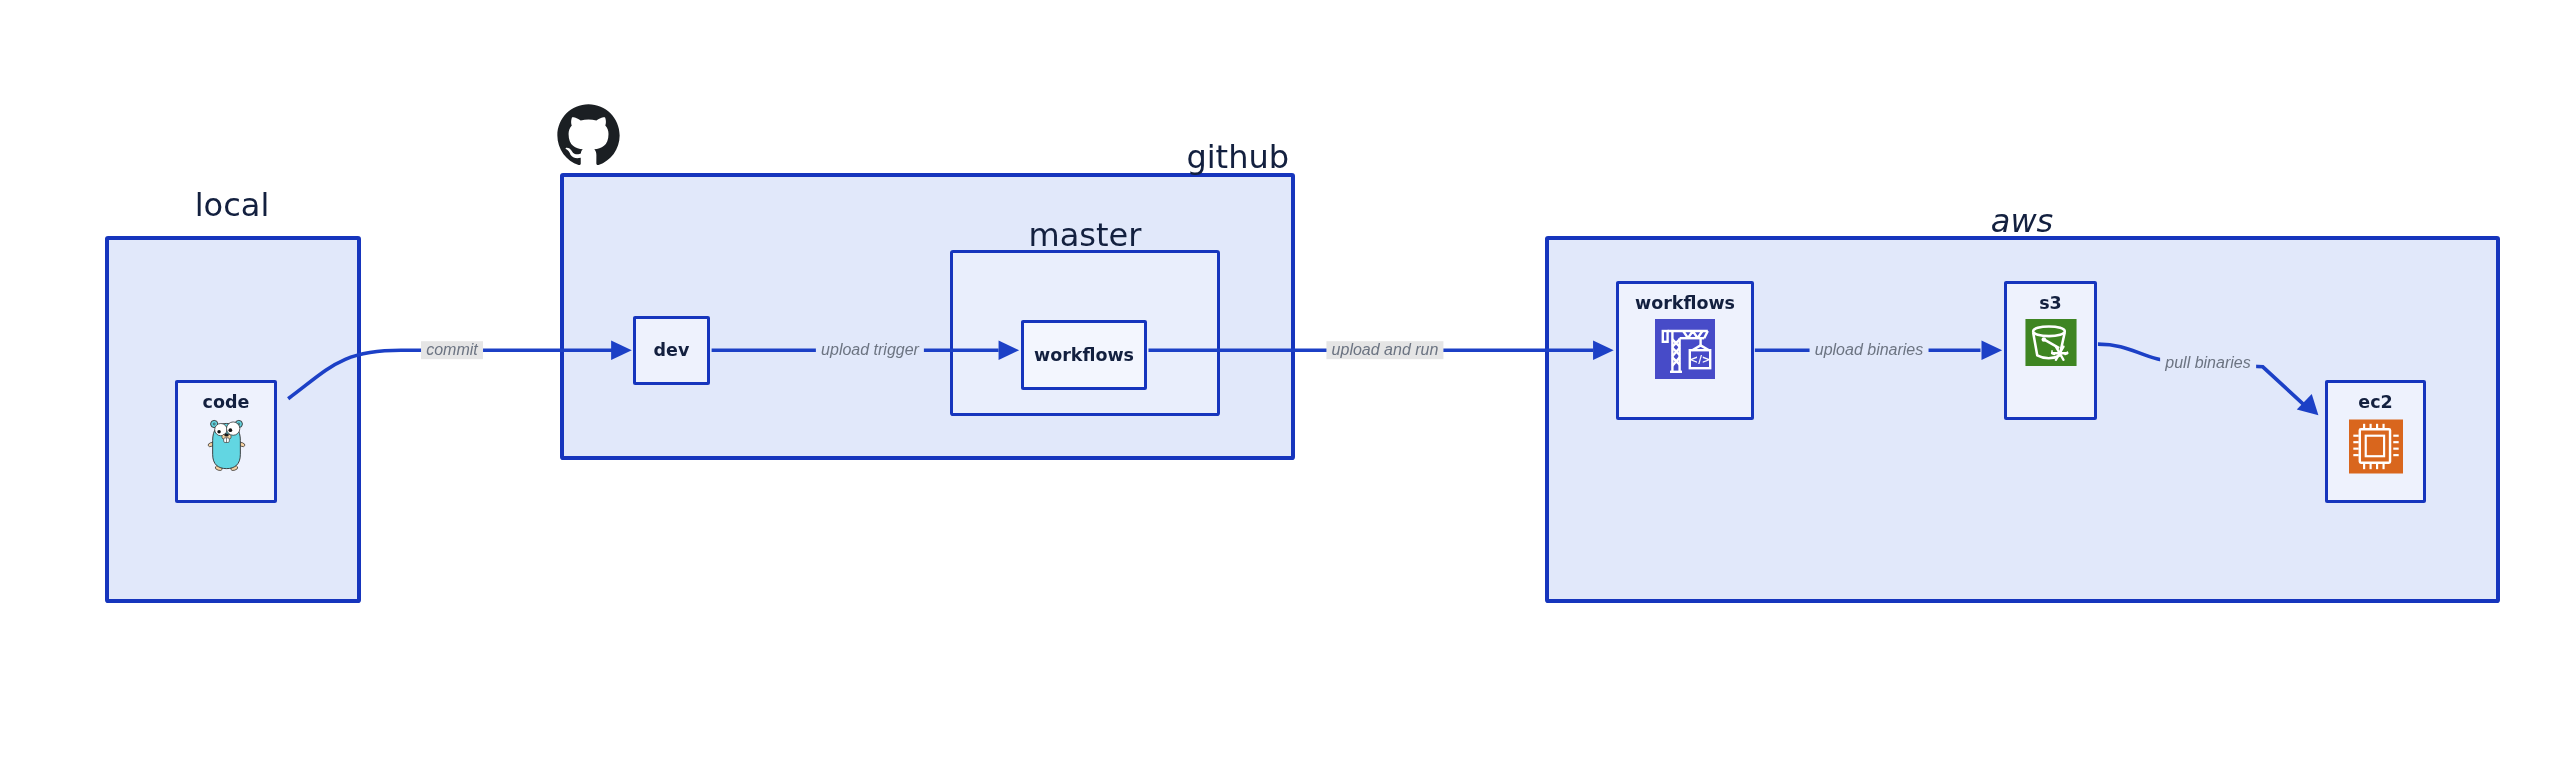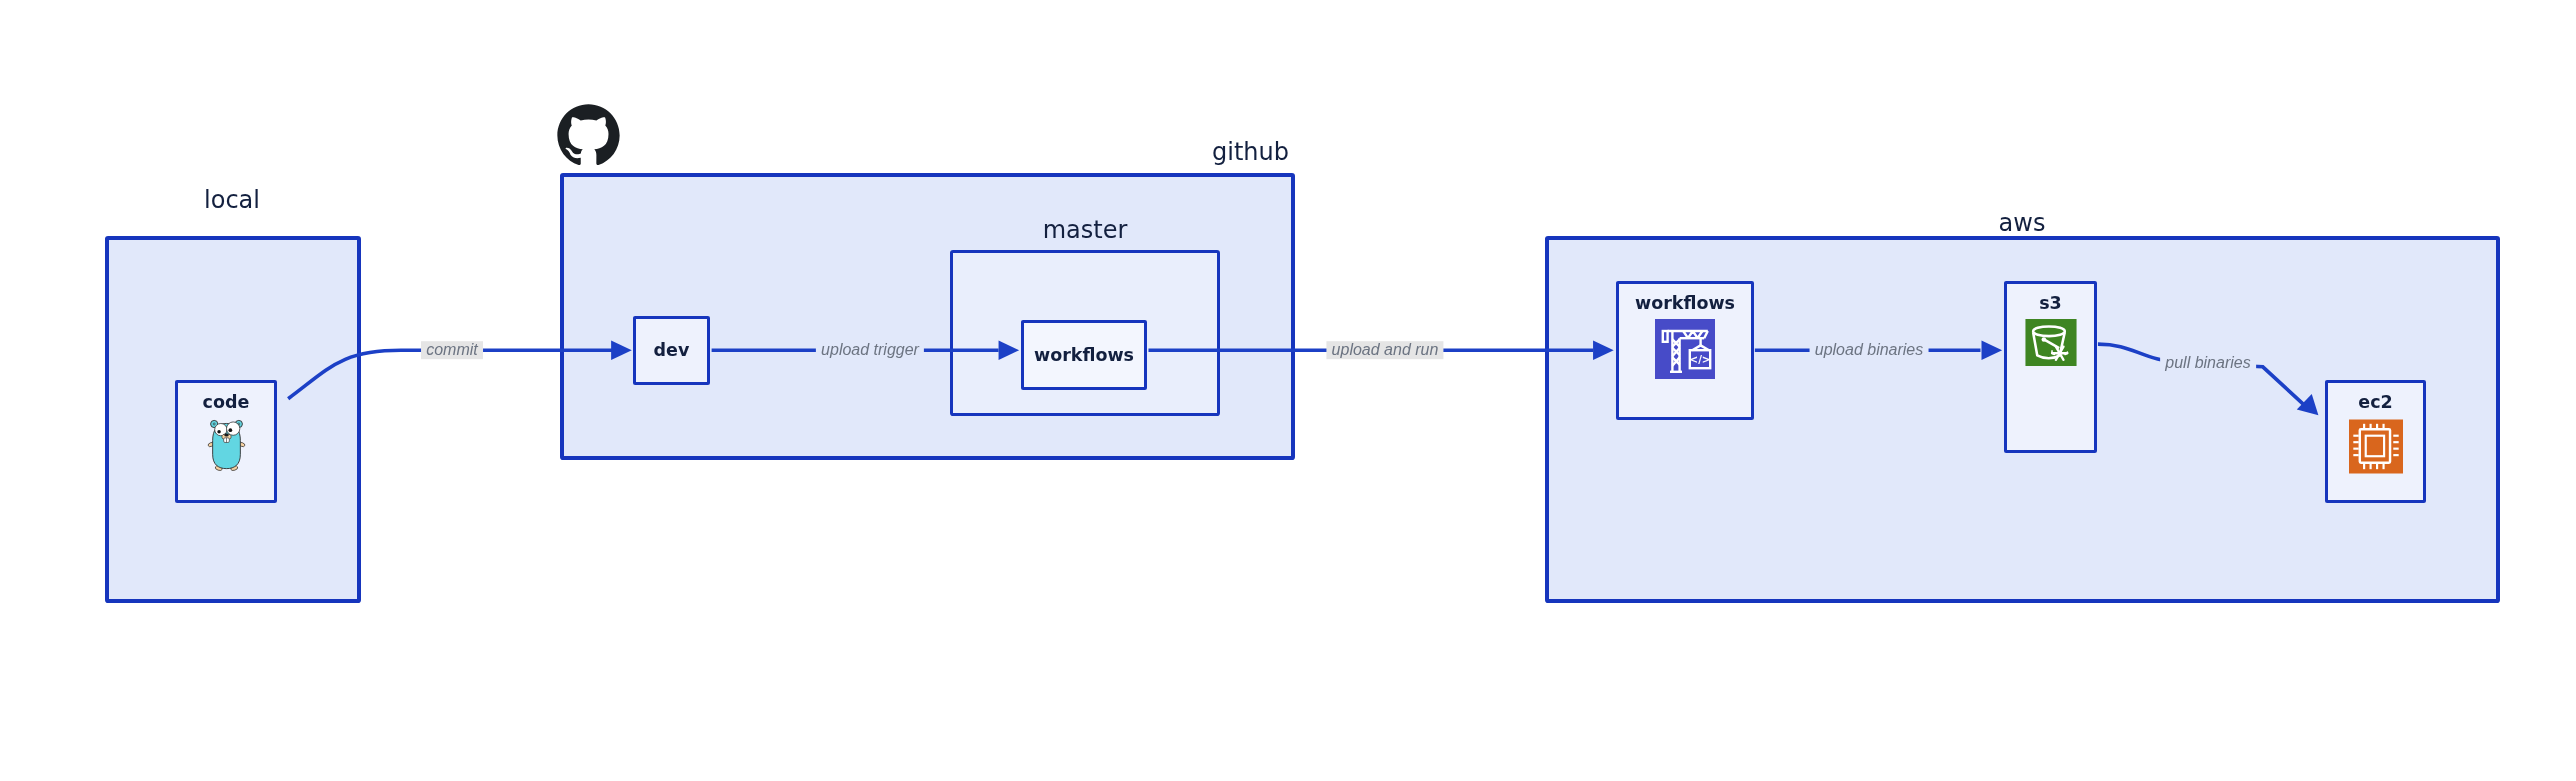--- a/index.html
+++ b/index.html
@@ -17,21 +17,21 @@
   body{width:2604px;height:781px;position:relative;overflow:hidden;
        font-family:"DejaVu Sans",sans-serif;}
   .canvas{position:absolute;inset:0;}
   .group{position:absolute;border:4.1px solid var(--blue);border-radius:3.1px;background:var(--group-fill);}
   .group.subgroup{background:var(--subgroup-fill);border-width:3.6px;}
   .node{position:absolute;border:3.1px solid var(--blue);border-radius:2.1px;background:var(--node-fill);
         display:flex;flex-direction:column;align-items:center;}
   .node.center{justify-content:center;}
   .node.iconic{padding-top:9.3px;}
   .node-label{font-weight:bold;font-size:17.5px;color:var(--navy);line-height:1.15;}
-  .group-label{position:absolute;font-size:24px;color:var(--navy);white-space:nowrap;}
+  .group-label{position:absolute;font-size:32px;color:var(--navy);white-space:nowrap;}
   .group-label.centered{transform:translateX(-50%);}
   .edge-label{position:absolute;font-family:"Liberation Sans",sans-serif;font-style:italic;
               font-size:16px;color:var(--gray);white-space:nowrap;transform:translate(-50%,-50%);
               padding:0 5.2px;line-height:1.1;}
   .edge-label.on-white{background:#e5e5e5;}
   .edge-label.on-fill{background:var(--group-fill);}
   .icon-tile{display:block;margin-top:5.2px;}
   .gopher{display:block;margin-top:4.1px;}
   .octocat{position:absolute;left:556px;top:103px;width:65px;height:65px;}
   .edges{position:absolute;inset:0;pointer-events:none;}
@@ -48,21 +48,21 @@
   <div class="group" style="left:105px;top:236px;width:256px;height:367px;"></div>
   <div class="group-label centered" style="left:232px;top:186px;">local</div>
 
   <div class="group" style="left:560px;top:173px;width:735px;height:287px;"></div>
   <div class="group-label" style="right:1315px;top:138px;left:auto;">github</div>
 
   <div class="group subgroup" style="left:950px;top:250px;width:270px;height:166px;"></div>
   <div class="group-label centered" style="left:1085px;top:216px;">master</div>
 
   <div class="group" style="left:1545px;top:236px;width:955px;height:367px;"></div>
-  <div class="group-label centered" style="left:2022px;top:209px;">aws</div>
+  <div class="group-label centered" style="left:2022px;top:202px;font-style:italic;">aws</div>
 
   <svg class="octocat" viewBox="0 0 24 24">
     <path fill="#1b1f23" d="M12 .5C5.65.5.5 5.65.5 12c0 5.08 3.29 9.39 7.86 10.91.58.11.79-.25.79-.56 0-.27-.01-1.17-.02-2.12-3.2.7-3.88-1.36-3.88-1.36-.52-1.33-1.28-1.68-1.28-1.68-1.04-.71.08-.7.08-.7 1.15.08 1.76 1.19 1.76 1.19 1.03 1.76 2.69 1.25 3.35.96.1-.75.4-1.25.72-1.54-2.55-.29-5.24-1.28-5.24-5.68 0-1.26.45-2.28 1.19-3.09-.12-.29-.52-1.46.11-3.05 0 0 .97-.31 3.18 1.18.92-.26 1.91-.38 2.9-.39.98.01 1.97.13 2.9.39 2.2-1.49 3.17-1.18 3.17-1.18.63 1.59.23 2.76.12 3.05.74.81 1.18 1.83 1.18 3.09 0 4.41-2.69 5.38-5.25 5.67.41.35.77 1.05.77 2.12 0 1.53-.01 2.76-.01 3.14 0 .3.2.67.8.55C20.22 21.38 23.5 17.08 23.5 12 23.5 5.65 18.35.5 12 .5z"></path>
   </svg>
 
   <div class="node iconic" style="left:175px;top:380px;width:102px;height:123px;">
     <span class="node-label">code</span>
     <svg class="gopher" width="39" height="54" viewBox="0 0 76 104">
       <circle cx="14" cy="13" r="7" fill="#62d6e2" stroke="#333" stroke-width="1.8"></circle>
       <circle cx="62" cy="13" r="7" fill="#62d6e2" stroke="#333" stroke-width="1.8"></circle>
@@ -106,21 +106,21 @@
         <line x1="41" y1="32" x2="82" y2="32"></line>
         <path d="M47 20 L55 32 M63 20 L55 32 M63 20 L71 32 M79 20 L71 32 M88 20 L82 32"></path>
         <line x1="76" y1="32" x2="76" y2="44"></line>
         <path d="M76 44 L62 52 M76 44 L90 52"></path>
         <rect x="58" y="52" width="34" height="30"></rect>
       </g>
       <text x="75" y="73" text-anchor="middle" fill="#fff" font-size="17" font-weight="bold" font-family="DejaVu Sans, sans-serif">&lt;/&gt;</text>
     </svg>
   </div>
 
-  <div class="node iconic" style="left:2004px;top:281px;width:93px;height:172px;">
+  <div class="node iconic" style="left:2004px;top:281px;width:93px;height:139px;">
     <span class="node-label">s3</span>
     <svg class="icon-tile" width="52" height="47" viewBox="0 0 100 92">
       <rect x="0" y="0" width="100" height="92" fill="#3e8522"></rect>
       <g stroke="#fff" stroke-width="5" fill="none">
         <ellipse cx="46" cy="24" rx="31" ry="9.5"></ellipse>
         <path d="M15 26 L23 71 Q46 83 67 71 L77 26"></path>
         <line x1="36" y1="40" x2="66" y2="57"></line>
       </g>
       <circle cx="36" cy="40" r="4.5" fill="#fff"></circle>
       <g stroke="#fff" stroke-width="4.5" stroke-linecap="round" transform="translate(67,67)">

